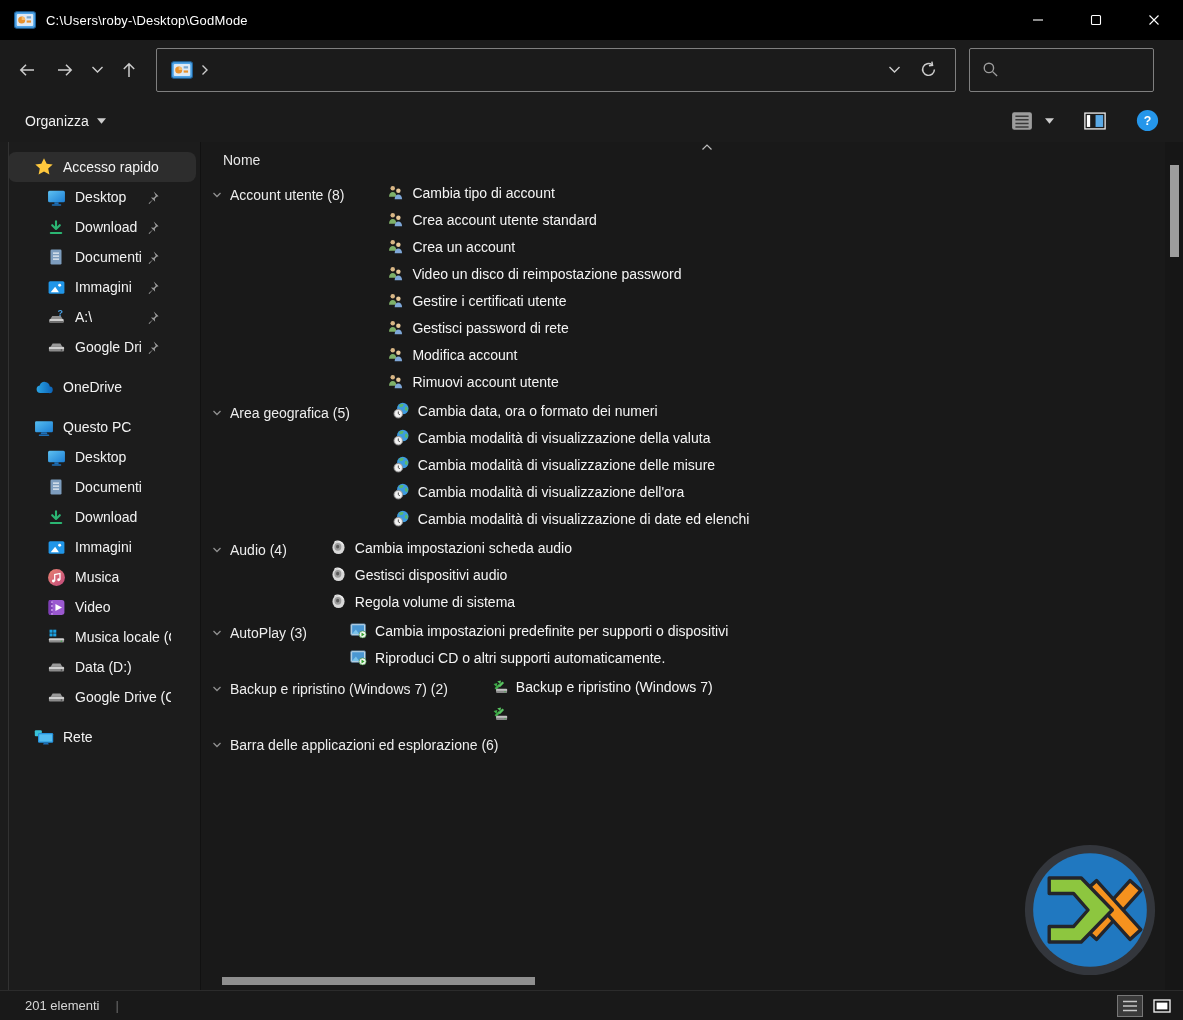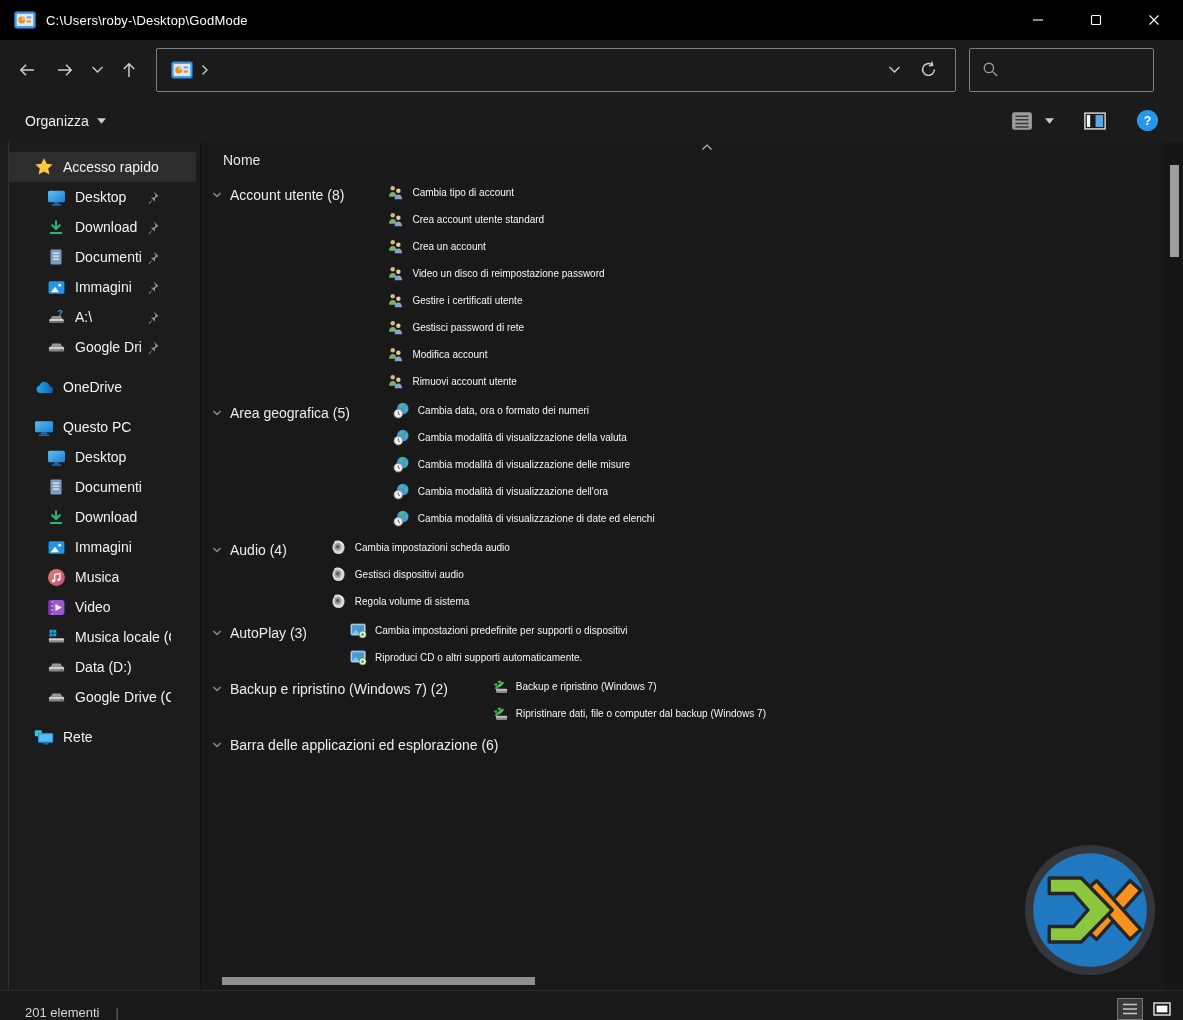--- a/index.html
+++ b/index.html
@@ -38,50 +38,50 @@
   .organizza { display:flex; align-items:center; gap:8px; margin-left:25px; font-size:14px; color:#f0f0f0; }
   .cb-right { margin-left:auto; display:flex; align-items:center; margin-right:18px; }
   .cb-btn { height:32px; display:flex; align-items:center; justify-content:center; padding:0 6px; }
   .cb-gap { width:18px; }
 
   
   .content { display:flex; height:848px; }
   .sidebar { width:201px; position:relative; padding-top:10px; background:#1c1c1c; border-right:1px solid #111; }
   .sidebar::before { content:''; position:absolute; left:8px; top:0; bottom:0; width:1px; background:#323232; }
   .side-row { height:30px; display:flex; align-items:center; margin:0 4px 0 8px; padding-right:25px;
-    font-size:14px; color:#f2f2f2; border-radius:2px; }
+    font-size:14px; color:#f2f2f2; border-radius:8px; }
   .side-row.lvl0 { padding-left:26px; }
   .side-row.lvl1 { padding-left:38px; }
   .side-row.selected { background:#2d2d2d; }
   .side-row.gap { margin-top:10px; }
   .side-row .icon { width:20px; height:20px; margin-right:9px; }
   .side-row .pin { margin-left:auto; }
   .side-label { white-space:nowrap; overflow:hidden; }
 
   .main { flex:1; position:relative; background:#191919; overflow:hidden; }
   .col-header { height:35px; display:flex; align-items:center; padding-left:22px;
     font-size:14px; color:#e6e6e6; }
   .sort-caret { position:absolute; left:500px; top:1px; }
   #file-list { display:flex; flex-direction:column; padding-right:26px; }
   .group { display:flex; flex-direction:row; }
   .group-header { height:28px; margin-top:4px; display:flex; align-items:center; padding-left:10px;
     font-size:14px; color:#ededed; }
   .group-header .gchev { margin-right:7px; }
   .group-line { flex:1; height:1px; background:#4f4f4f; margin-left:12px; margin-right:4px; }
   .group-items { display:flex; flex-direction:column; margin-top:2px; }
-  .file-row { height:27px; display:flex; align-items:center; padding-left:27px; font-size:10px; color:#f5f5f5; }
+  .file-row { height:27px; display:flex; align-items:center; padding-left:27px; font-size:14px; color:#f5f5f5; }
   .file-row .icon { width:17px; height:17px; margin-right:8px; }
 
   .vscroll { position:absolute; top:0; right:0; width:18px; height:100%; background:#161616; }
   .vthumb { position:absolute; left:5px; top:23px; width:9px; height:92px; background:#9d9d9d; }
   .hthumb { position:absolute; left:21px; bottom:5px; width:313px; height:8px; background:#8f8f8f; }
 
   
   .statusbar { height:30px; border-top:1px solid #2b2b2b; background:#191919;
-    display:flex; align-items:flex-end; padding-left:25px; font-size:13px; color:#d6d6d6; }
+    display:flex; align-items:center; padding-left:25px; font-size:13px; color:#d6d6d6; }
   .statusbar .sep { margin-left:16px; color:#6a6a6a; }
   .sb-right { margin-left:auto; display:flex; align-items:center; gap:6px; margin-right:8px; }
   .sb-btn { width:26px; height:22px; display:flex; align-items:center; justify-content:center; border:1px solid transparent; }
   .sb-btn.selected { background:#3a3a3a; border-color:#777; }
 
   .watermark { position:absolute; left:1022px; top:842px; width:136px; height:136px; z-index:5; }
 </style>
 </head>
 <body>
 
@@ -805,21 +805,20 @@
                   <svg width="17" height="17" viewBox="0 0 16 16">
                     <path d="M3.4 9.6l3.9-3.9 1.5 1.5-3.9 3.9z" fill="#3fae49"></path>
                     <path d="M2.4 5.6l3.6-.8-.8 3.6z" fill="#3fae49"></path>
                     <path d="M6.9 7.1l3.9-3.9 1.5 1.5-3.9 3.9z" fill="#57c25f"></path>
                     <path d="M5.9 3.1l3.6-.8-.8 3.6z" fill="#57c25f"></path>
                     <rect x="4.8" y="10" width="10.4" height="3" rx="0.8" fill="#c0c0c0"></rect>
                     <rect x="4.8" y="11.9" width="10.4" height="2.1" rx="0.8" fill="#8a8a8a"></rect>
                     <circle cx="13.2" cy="12.9" r="0.6" fill="#3fae49"></circle>
                   </svg>
                 </span>
-                <span>Ripristinare dati, file o computer dal backup (Windows 7)</span>
               </div>
             </div>
           </div>
           <div class="group">
             <div class="group-header">
               <span class="icon gchev">
                 <svg width="12" height="12" viewBox="0 0 12 12">
                   <path d="M2.5 4l3.5 3.5L9.5 4" stroke="#8f8f8f" stroke-width="1.3" fill="none"></path>
                 </svg>
               </span>

